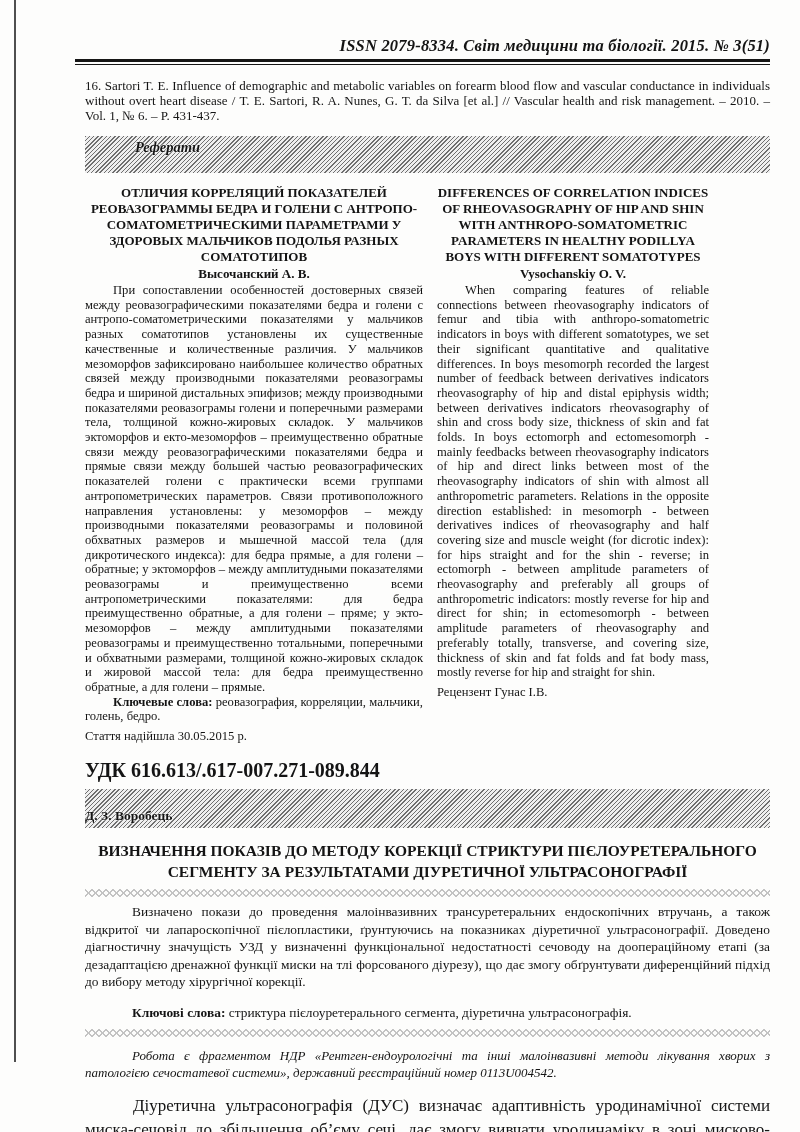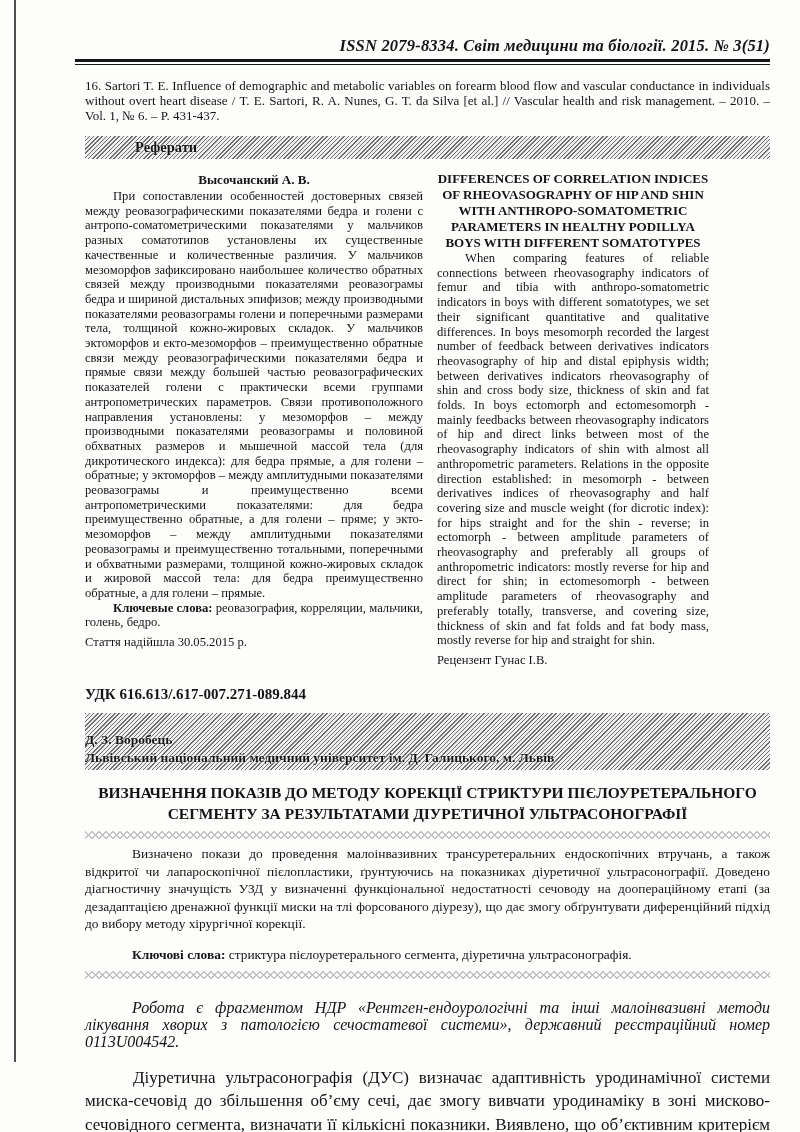--- a/index.html
+++ b/index.html
@@ -31,21 +31,21 @@
     height:2px;
   }
   .reference{
     font-size:13px;line-height:15px;
     text-align:justify;
   }
   .hatch{
     background-image:repeating-linear-gradient(135deg,#6f6f6f 0px,#6f6f6f 1px,#efefef 1px,#efefef 3px);
   }
   .referaty-bar{
-    margin-top:10px;height:23px;
+    margin-top:10px;height:37px;font-style:italic;
   }
   .referaty-bar .label{
     font-weight:bold;font-size:14.5px;line-height:23px;
     padding-left:50px;
     text-shadow:0 0 2px #fff,0 0 2px #fff;
   }
   .columns{
     display:flex;margin-top:12px;width:100%;
   }
   .col-ru{width:338px;}
@@ -67,21 +67,21 @@
   .col-kw{
     font-size:12.6px;line-height:14.7px;
     text-align:justify;text-indent:28px;margin:0;
   }
   .col-note{
     font-size:12.6px;line-height:15px;
     margin-top:5px;
   }
   .udc{
     margin-top:17px;
-    font-weight:bold;font-size:15px;line-height:18px;
+    font-weight:bold;font-size:20px;line-height:18px;
   }
   .author-bar{
     margin-top:10px;
     padding:18px 0 3px 0;
     text-align:left;
   }
   .author-bar .a-name,.author-bar .a-affil{
     font-weight:bold;font-size:13.5px;line-height:18px;
     text-shadow:0 0 2px #fff,0 0 2px #fff;
   }
@@ -100,23 +100,23 @@
   .abstract-small{
     margin-top:6px;
     font-size:13.4px;line-height:17.6px;
     text-align:justify;text-indent:47px;
   }
   .kw-line{
     font-size:13.4px;line-height:17.6px;
     text-indent:47px;margin:0;
   }
   .ndr{
-    margin-top:20px;
+    margin-top:10px;
     font-style:italic;
-    font-size:16px;line-height:17px;
+    font-size:13px;line-height:17px;
     text-align:justify;text-indent:47px;
   }
   .body-text{
     margin-top:10px;
     font-size:17px;line-height:23.5px;
     text-align:justify;text-indent:48px;
   }
   b{font-weight:bold;}
 </style>
 </head>
@@ -130,38 +130,39 @@
   <div class="header-rule"></div>
 
   <p class="reference">16. Sartori T. E. Influence of demographic and metabolic variables on forearm blood flow and vascular conductance in individuals without overt heart disease / T. E. Sartori, R. A. Nunes, G. T. da Silva [et al.] // Vascular health and risk management. – 2010. – Vol. 1, № 6. – P. 431-437.</p>
 
   <div class="referaty-bar hatch">
     <div class="label">Реферати</div>
   </div>
 
   <div class="columns">
     <div class="col-ru">
+      <div class="col-title">ОТЛИЧИЯ КОРРЕЛЯЦИЙ ПОКАЗАТЕЛЕЙ РЕОВАЗОГРАММЫ БЕДРА И ГОЛЕНИ С АНТРОПО-СОМАТОМЕТРИЧЕСКИМИ ПАРАМЕТРАМИ У ЗДОРОВЫХ МАЛЬЧИКОВ ПОДОЛЬЯ РАЗНЫХ СОМАТОТИПОВ</div>
       <div class="col-author">Высочанский А. В.</div>
       <p class="col-body">При сопоставлении особенностей достоверных связей между реовазографическими показателями бедра и голени с антропо-соматометрическими показателями у мальчиков разных соматотипов установлены их существенные качественные и количественные различия. У мальчиков мезоморфов зафиксировано наибольшее количество обратных связей между производными показателями реовазограмы бедра и шириной дистальных эпифизов; между производными показателями реовазограмы голени и поперечными размерами тела, толщиной кожно-жировых складок. У мальчиков эктоморфов и екто-мезоморфов – преимущественно обратные связи между реовазографическими показателями бедра и прямые связи между большей частью реовазографических показателей голени с практически всеми группами антропометрических параметров. Связи противоположного направления установлены: у мезоморфов – между производными показателями реовазограмы и половиной обхватных размеров и мышечной массой тела (для дикротического индекса): для бедра прямые, а для голени – обратные; у эктоморфов – между амплитудными показателями реовазограмы и преимущественно всеми антропометрическими показателями: для бедра преимущественно обратные, а для голени – пряме; у экто-мезоморфов – между амплитудными показателями реовазограмы и преимущественно тотальными, поперечными и обхватными размерами, толщиной кожно-жировых складок и жировой массой тела: для бедра преимущественно обратные, а для голени – прямые.</p>
       <p class="col-kw"><b>Ключевые слова:</b><span> реовазография, корреляции, мальчики, голень, бедро.</span></p>
       <div class="col-note">Стаття надійшла 30.05.2015 р.</div>
     </div>
     <div class="col-gap"></div>
     <div class="col-en">
       <div class="col-title">DIFFERENCES OF CORRELATION INDICES OF RHEOVASOGRAPHY OF HIP AND SHIN WITH ANTHROPO-SOMATOMETRIC PARAMETERS IN HEALTHY PODILLYA BOYS WITH DIFFERENT SOMATOTYPES</div>
+      <div class="col-author">Vysochanskiy O. V.</div>
       <p class="col-body">When comparing features of reliable connections between rheovasography indicators of femur and tibia with anthropo-somatometric indicators in boys with different somatotypes, we set their significant quantitative and qualitative differences. In boys mesomorph recorded the largest number of feedback between derivatives indicators rheovasography of hip and distal epiphysis width; between derivatives indicators rheovasography of shin and cross body size, thickness of skin and fat folds. In boys ectomorph and ectomesomorph - mainly feedbacks between rheovasography indicators of hip and direct links between most of the rheovasography indicators of shin with almost all anthropometric parameters. Relations in the opposite direction established: in mesomorph - between derivatives indices of rheovasography and half covering size and muscle weight (for dicrotic index): for hips straight and for the shin - reverse; in ectomorph - between amplitude parameters of rheovasography and preferably all groups of anthropometric indicators: mostly reverse for hip and direct for shin; in ectomesomorph - between amplitude parameters of rheovasography and preferably totally, transverse, and covering size, thickness of skin and fat folds and fat body mass, mostly reverse for hip and straight for shin.</p>
       <div class="col-note">Рецензент Гунас І.В.</div>
     </div>
   </div>
 
   <div class="udc">УДК 616.613/.617-007.271-089.844</div>
 
   <div class="author-bar hatch">
     <div class="a-name">Д. З. Воробець</div>
-    <div class="a-affil">Львівський національний медичний університет ім. Д. Галицького, м. Львів</div>
   </div>
 
   <div class="main-title">ВИЗНАЧЕННЯ ПОКАЗІВ ДО МЕТОДУ КОРЕКЦІЇ СТРИКТУРИ ПІЄЛОУРЕТЕРАЛЬНОГО СЕГМЕНТУ ЗА РЕЗУЛЬТАТАМИ ДІУРЕТИЧНОЇ УЛЬТРАСОНОГРАФІЇ</div>
 
   <div class="zigzag"></div>
 
   <p class="abstract-small">Визначено покази до проведення малоінвазивних трансуретеральних ендоскопічних втручань, а також відкритої чи лапароскопічної пієлопластики, ґрунтуючись на показниках діуретичної ультрасонографії. Доведено діагностичну значущість УЗД у визначенні функціональної недостатності сечоводу на доопераційному етапі (за дезадаптацією дренажної функції миски на тлі форсованого діурезу), що дає змогу обґрунтувати диференційний підхід до вибору методу хірургічної корекції.</p>
   <p class="kw-line"><b>Ключові слова:</b><span> стриктура пієлоуретерального сегмента, діуретична ультрасонографія.</span></p>
 
   <div class="zigzag"></div>

